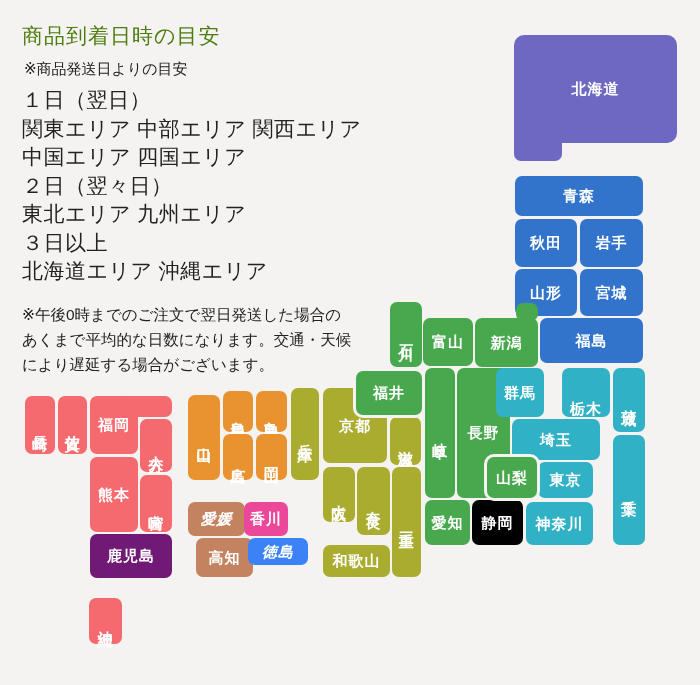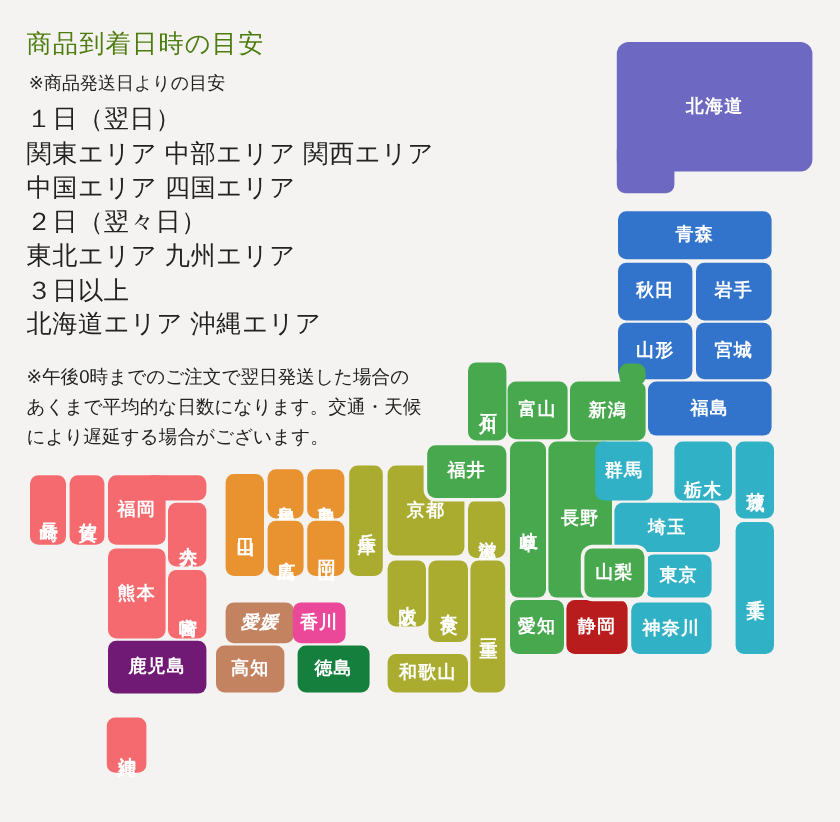--- a/index.html
+++ b/index.html
@@ -79,21 +79,21 @@
       </div>
       <div class="pref" style="left: 457px; top: 368px; width: 53px; height: 130px; background: rgb(72, 168, 78);">
         <span class="pref-label">長野</span>
       </div>
       <div class="pref inset" style="left: 487px; top: 457px; width: 50px; height: 41px; background: rgb(72, 168, 78); box-shadow: rgb(244, 243, 241) 0px 0px 0px 3px;">
         <span class="pref-label">山梨</span>
       </div>
       <div class="pref" style="left: 425px; top: 500px; width: 45px; height: 45px; background: rgb(72, 168, 78);">
         <span class="pref-label">愛知</span>
       </div>
-      <div class="pref" style="left: 472px; top: 500px; width: 51px; height: 45px; background: #b91c1c;">
+      <div class="pref" style="left: 472px; top: 500px; width: 51px; height: 45px; background: #000000;">
         <span class="pref-label">静岡</span>
       </div>
       <div class="pref" style="left: 496px; top: 368px; width: 48px; height: 49px; background: rgb(49, 177, 197);">
         <span class="pref-label">群馬</span>
       </div>
       <div class="pref" style="left: 562px; top: 368px; width: 48px; height: 49px; background: rgb(49, 177, 197); align-items: flex-end;">
         <span class="pref-label">栃木</span>
       </div>
       <div class="pref" style="left: 613px; top: 368px; width: 32px; height: 64px; background: rgb(49, 177, 197);">
         <span class="pref-label v">茨城</span>
@@ -145,24 +145,24 @@
       </div>
       <div class="pref" style="left: 188px; top: 395px; width: 32px; height: 85px; background: rgb(233, 147, 48);">
         <span class="pref-label v">山口</span>
       </div>
       <div class="pref" style="left: 188px; top: 502px; width: 57px; height: 34px; background: rgb(196, 131, 96); font-style: italic;">
         <span class="pref-label">愛媛</span>
       </div>
       <div class="pref" style="left: 244px; top: 502px; width: 44px; height: 34px; background: #ec4899;">
         <span class="pref-label">香川</span>
       </div>
-      <div class="pref" style="left: 180px; top: 538px; width: 57px; height: 39px; background: rgb(196, 131, 96);">
+      <div class="pref" style="left: 196px; top: 538px; width: 57px; height: 39px; background: rgb(196, 131, 96);">
         <span class="pref-label">高知</span>
       </div>
-      <div class="pref" style="left: 248px; top: 538px; width: 60px; height: 39px; background: #15803d;">
+      <div class="pref" style="left: 248px; top: 538px; width: 60px; height: 27px; background: #3b82f6; font-style: italic;">
         <span class="pref-label">徳島</span>
       </div>
       <div class="pref" style="left: 25px; top: 396px; width: 30px; height: 58px; background: rgb(244, 106, 110);">
         <span class="pref-label v">長崎</span>
       </div>
       <div class="pref" style="left: 58px; top: 396px; width: 29px; height: 58px; background: rgb(244, 106, 110);">
         <span class="pref-label v">佐賀</span>
       </div>
       <div class="pref" style="left: 90px; top: 396px; width: 48px; height: 58px; background: rgb(244, 106, 110);">
         <span class="pref-label">福岡</span>

